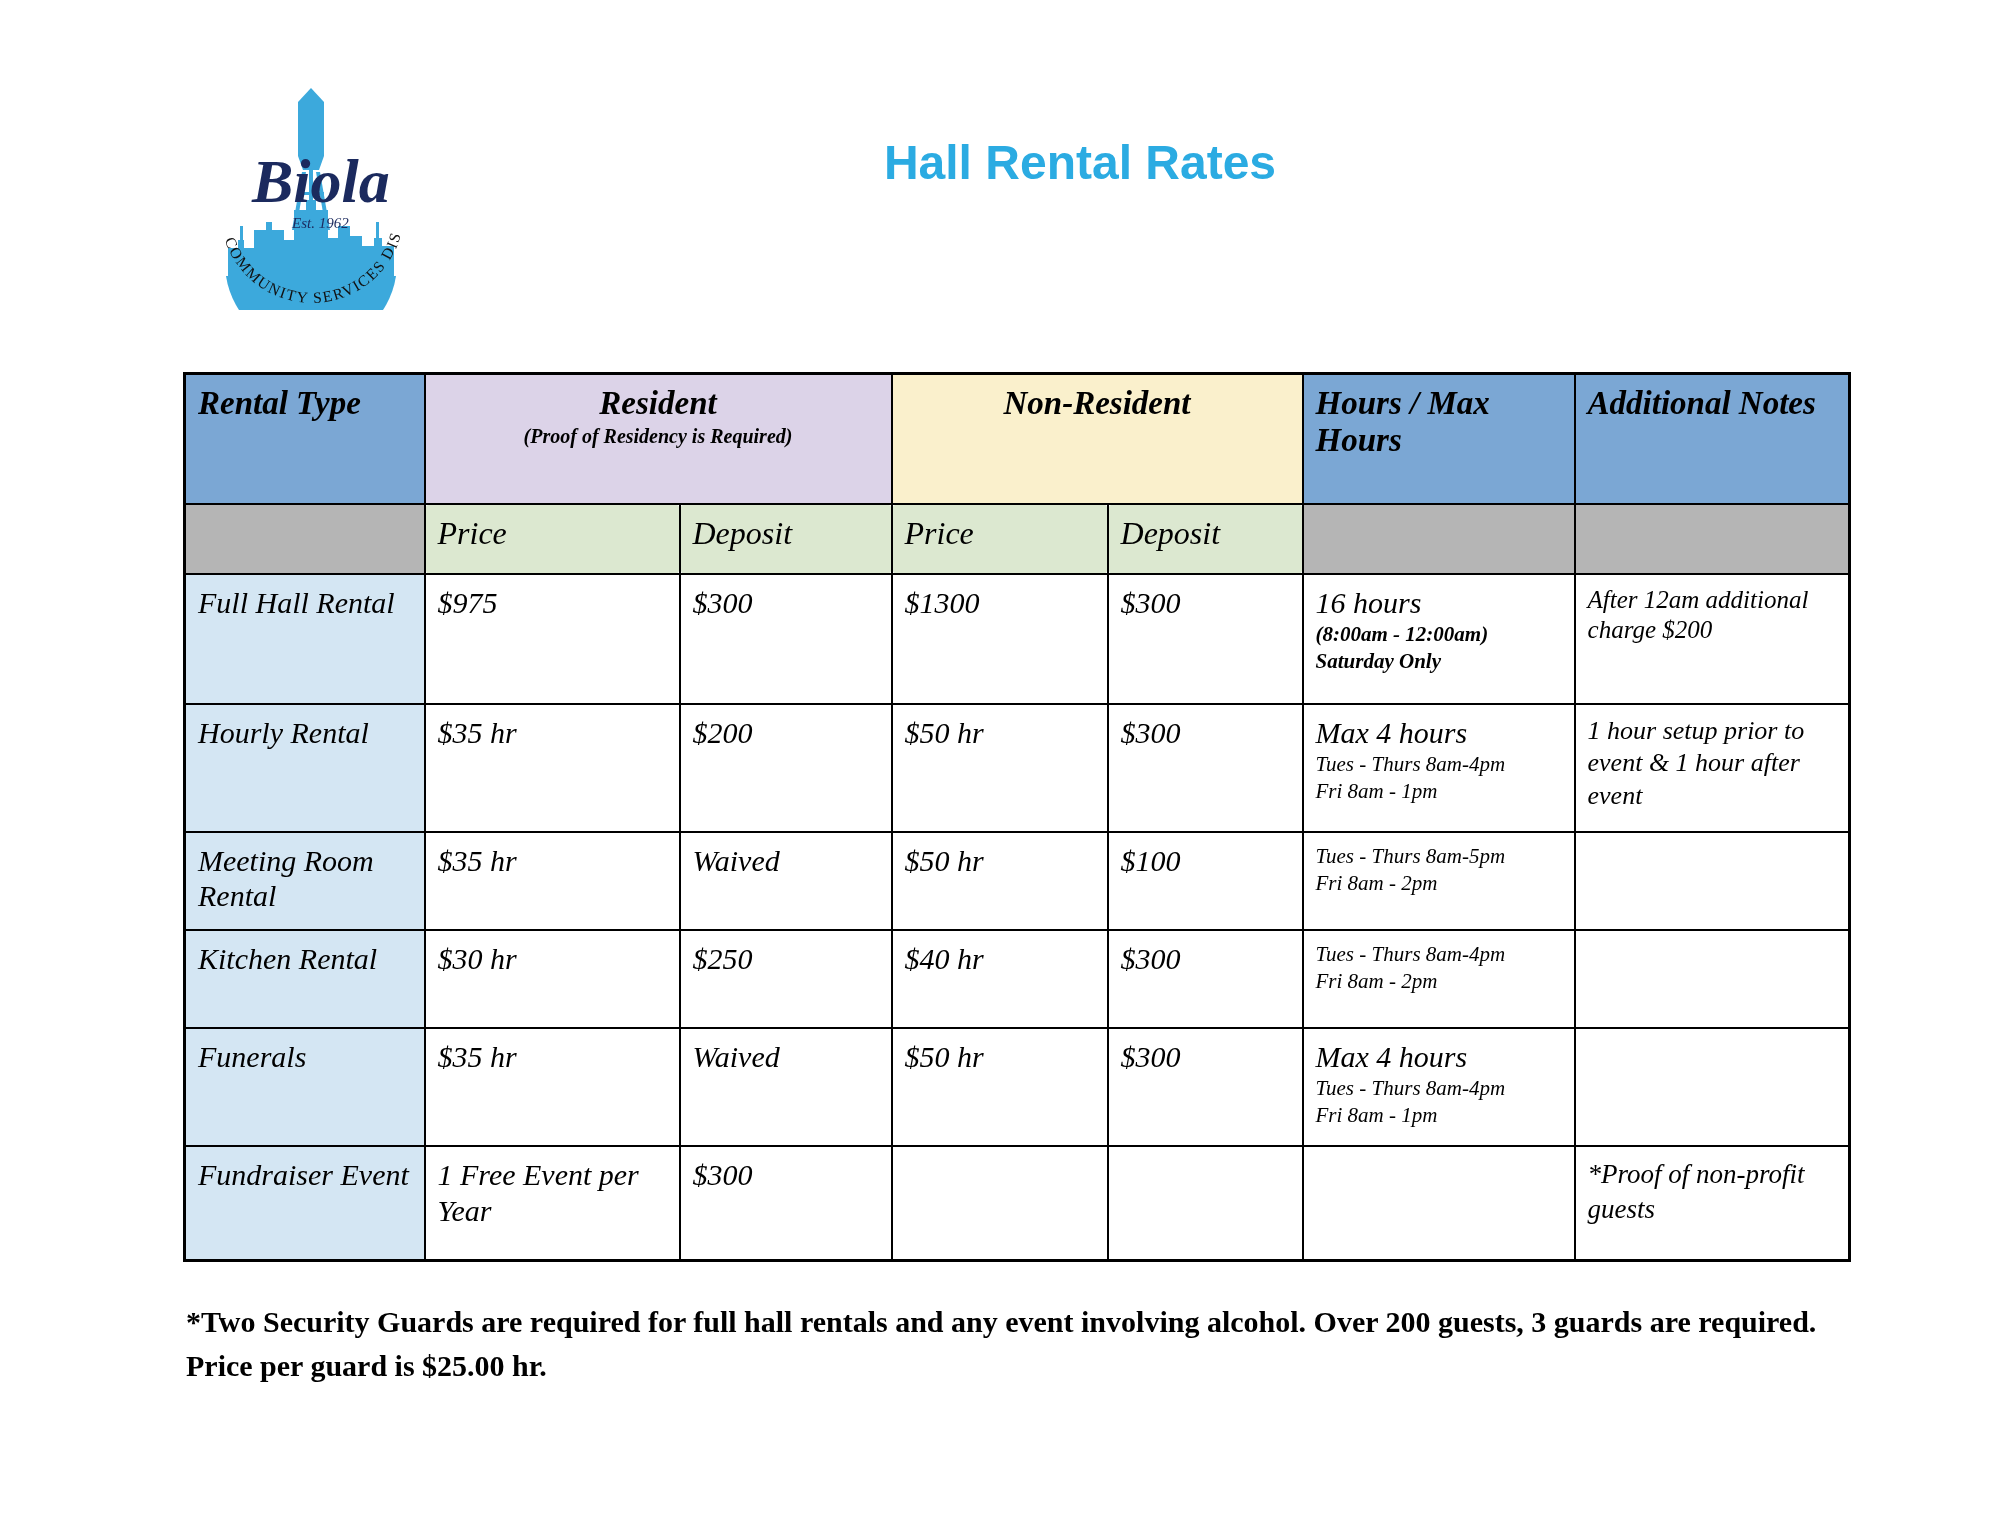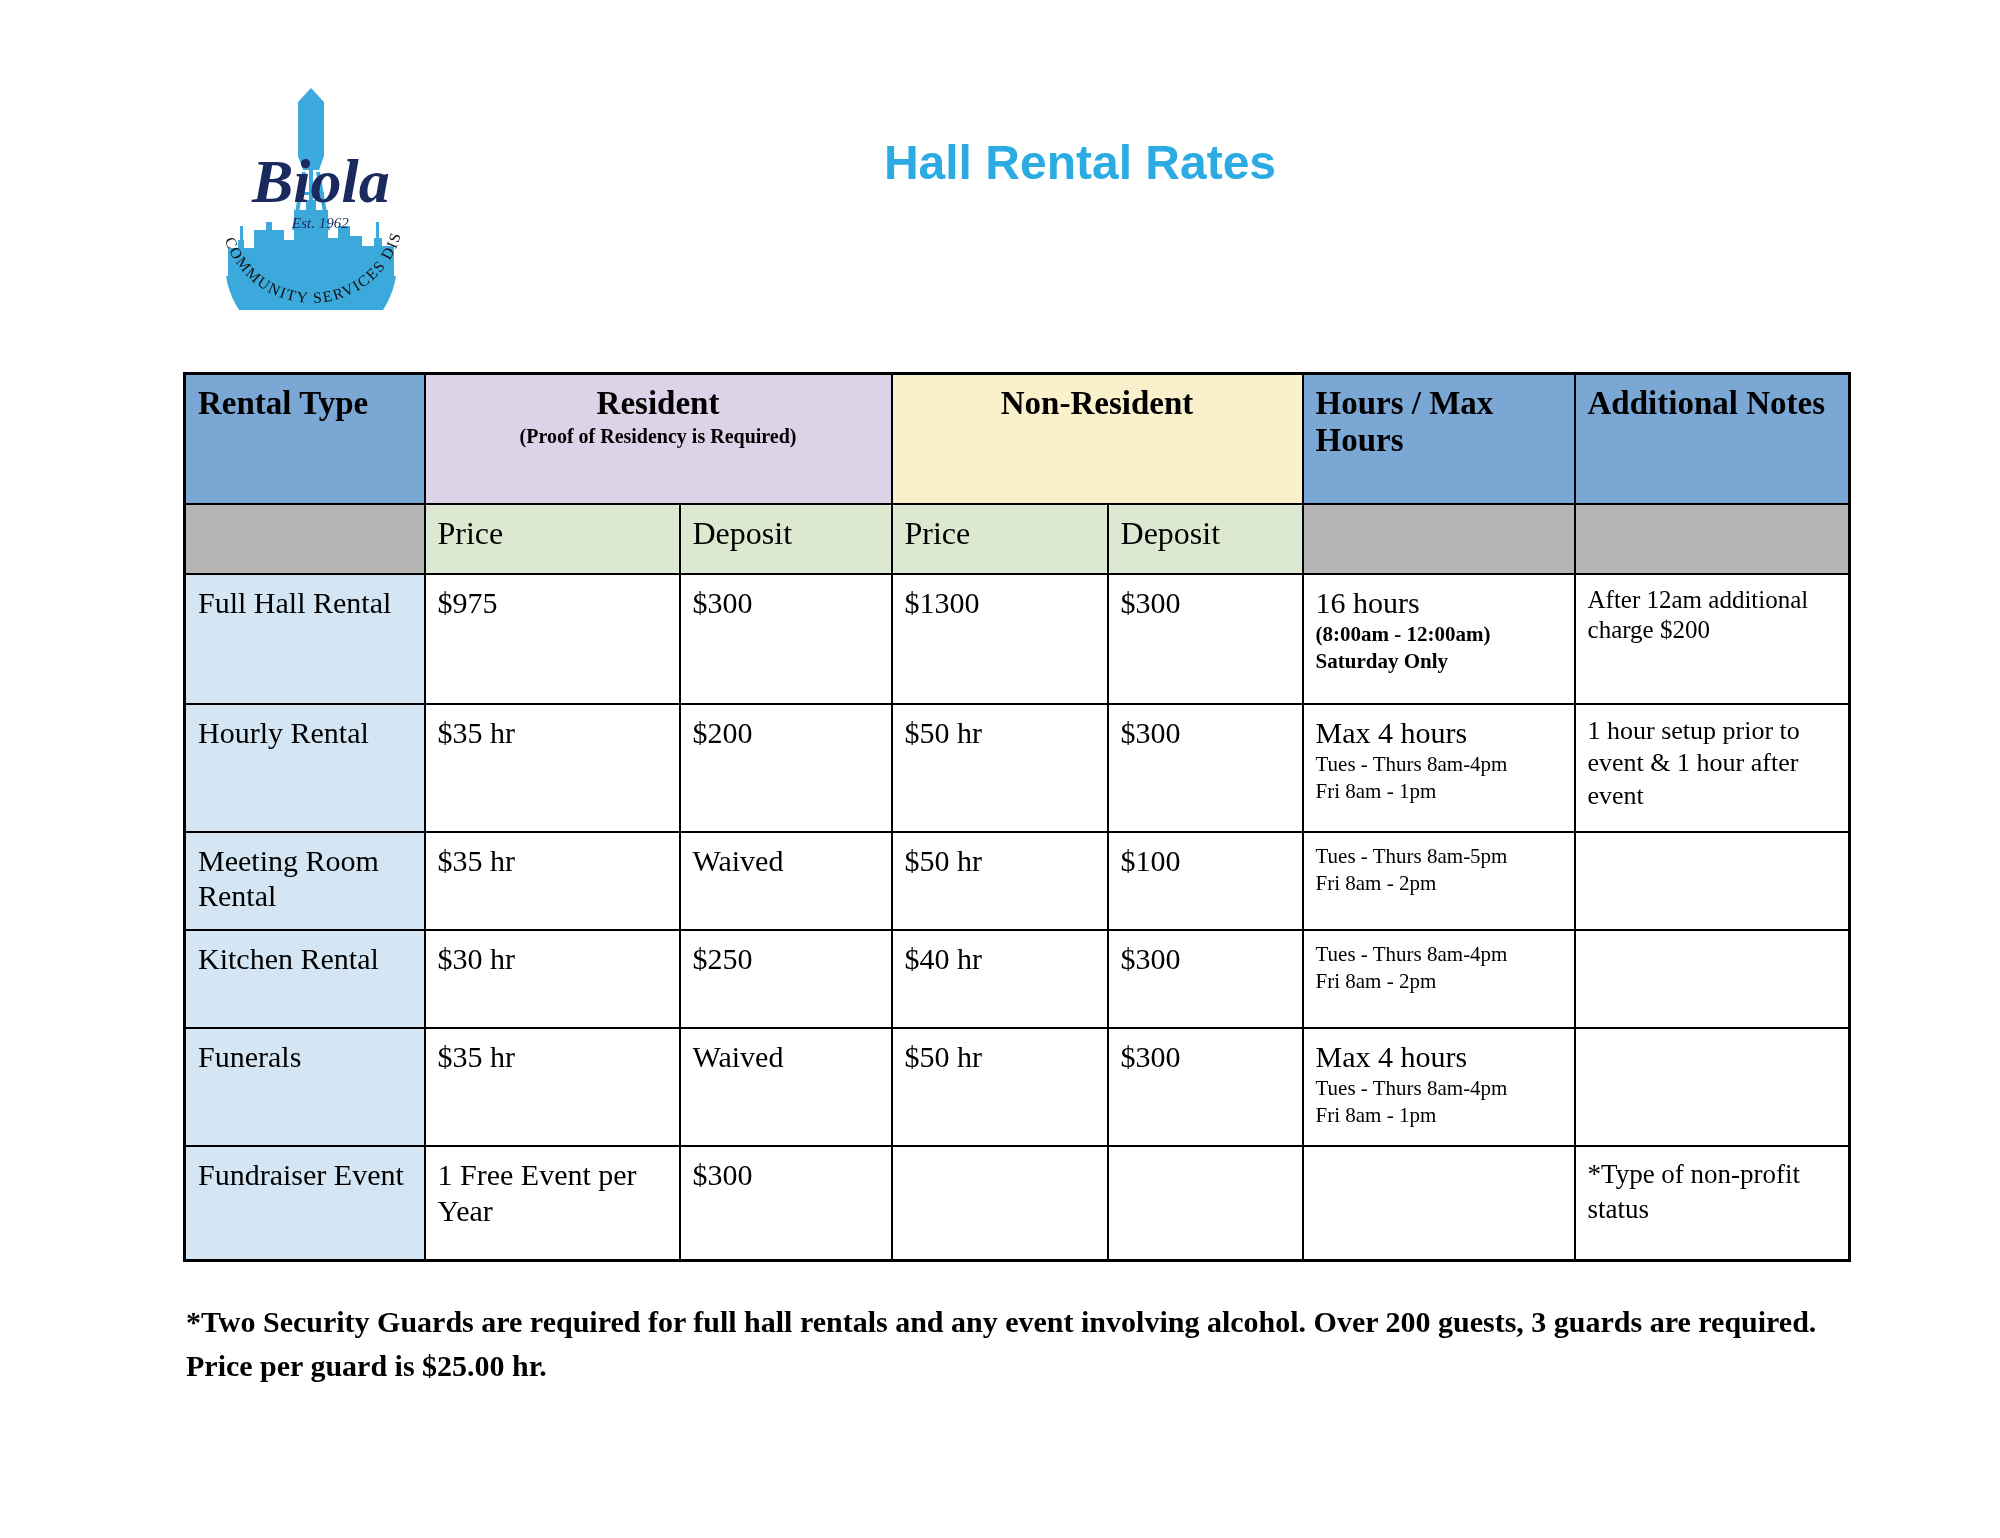--- a/index.html
+++ b/index.html
@@ -63,20 +63,21 @@
     margin-top: 10px;
     line-height: 1.15;
   }
 
   
   .table-wrap {
     position: absolute;
     left: 183px;
     top: 372px;
     width: 1437px;
+    font-style: italic;
   }
 
   table.rates {
     border-collapse: collapse;
     table-layout: fixed;
     width: 1665px;
     border: 3px solid #000;
   }
 
   table.rates td {
@@ -383,21 +384,21 @@
           <td>
             <div class="cell-main"></div>
             </td>
           <td>
             <div class="cell-main"></div>
             </td>
           <td>
             <div class="cell-main"></div>
             </td>
           <td>
-            <div class="cell-note-reg" style="font-size:27px;line-height:1.3;">*Type of non-profit status</div>
+            <div class="cell-note-reg" style="font-size:27px;line-height:1.3;">*Proof of non-profit guests</div>
             </td>
         </tr>
 
       </tbody>
     </table>
   </div>
 
   <div class="footnote">*Two Security Guards are required for full hall rentals and any event involving alcohol. Over 200 guests, 3 guards are required. Price per guard is $25.00 hr.</div>
 
 </div>

